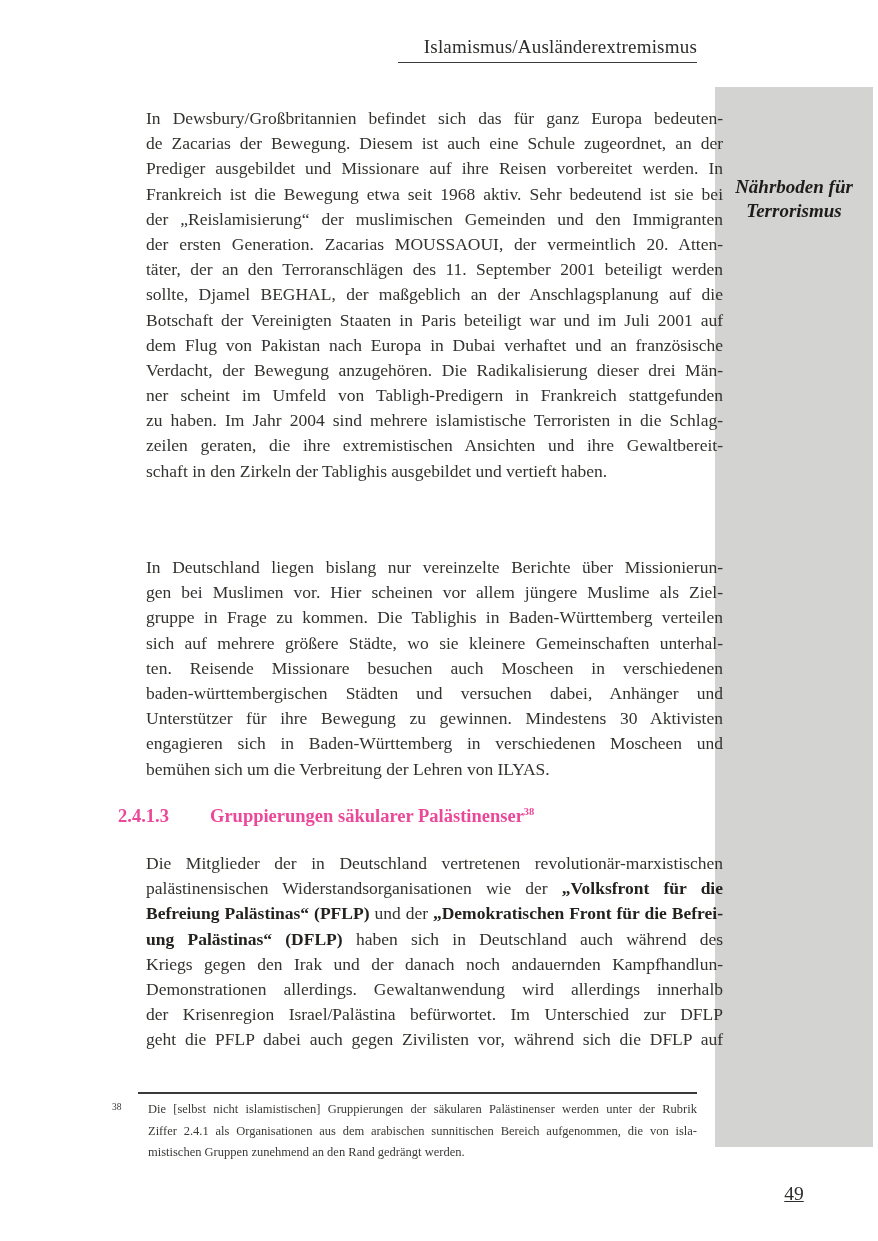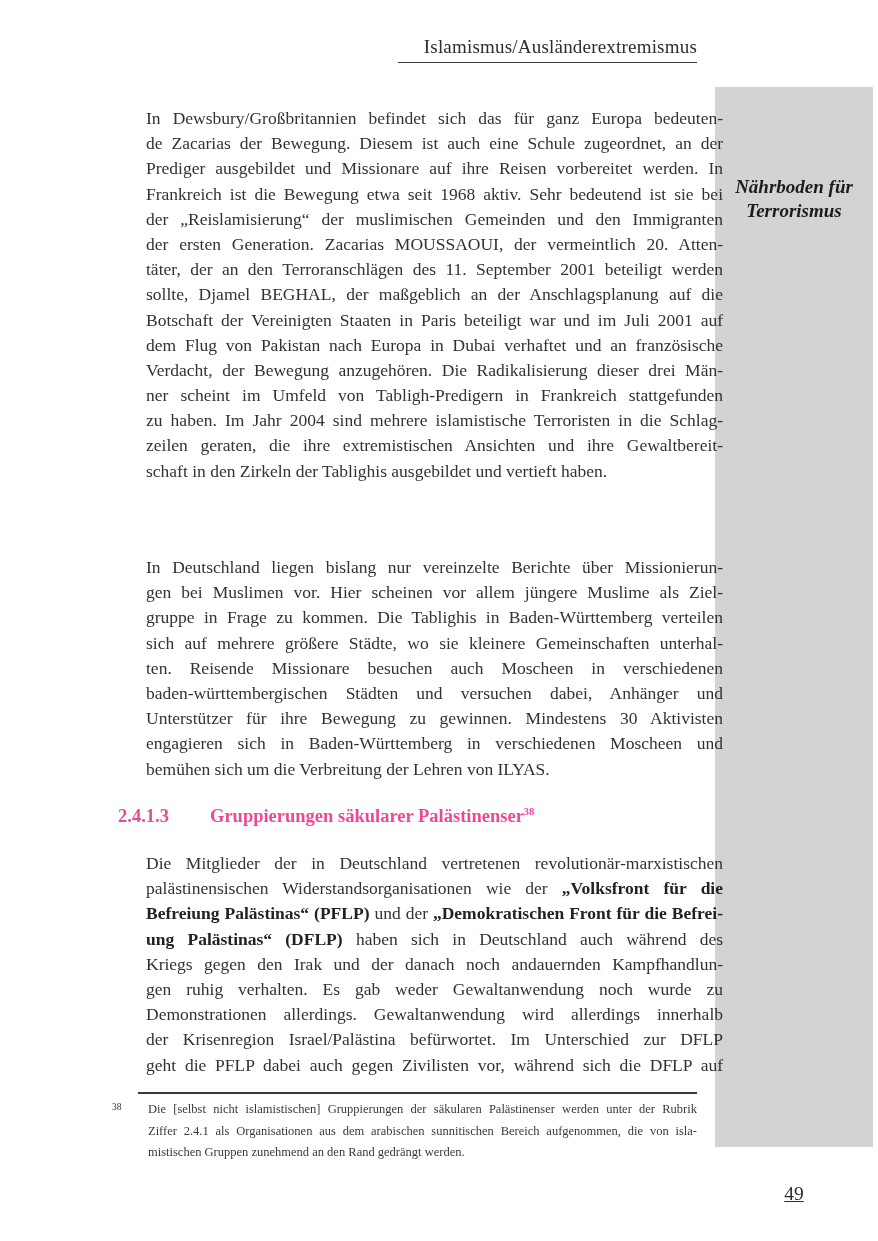--- a/index.html
+++ b/index.html
@@ -109,21 +109,20 @@
 <div class="section-heading">
   <span class="hnum">2.4.1.3</span><span>Gruppierungen säkularer Palästinenser</span><sup>38</sup>
 </div>
 
 <div class="para" id="para3">
     <div class="line"><span>Die Mitglieder der in Deutschland vertretenen revolutionär-marxistischen</span></div>
     <div class="line"><span>palästinensischen Widerstandsorganisationen wie der </span><span class="b">„Volksfront für die</span></div>
     <div class="line"><span class="b">Befreiung Palästinas“ (PFLP)</span><span> und der </span><span class="b">„Demokratischen Front für die Befrei-</span></div>
     <div class="line"><span class="b">ung Palästinas“ (DFLP)</span><span> haben sich in Deutschland auch während des</span></div>
     <div class="line"><span>Kriegs gegen den Irak und der danach noch andauernden Kampfhandlun-</span></div>
-    <div class="line"><span>gen ruhig verhalten. Es gab weder Gewaltanwendung noch wurde zu</span></div>
     <div class="line"><span>Demonstrationen allerdings. Gewaltanwendung wird allerdings innerhalb</span></div>
     <div class="line"><span>der Krisenregion Israel/Palästina befürwortet. Im Unterschied zur DFLP</span></div>
     <div class="line"><span>geht die PFLP dabei auch gegen Zivilisten vor, während sich die DFLP auf</span></div>
   </div>
 
 <div class="fn-rule"></div>
 <div class="footnote">
   <sup class="fn-marker">38</sup>
   <div class="fn-text">
       <div class="line"><span>Die [selbst nicht islamistischen] Gruppierungen der säkularen Palästinenser werden unter der Rubrik</span></div>

